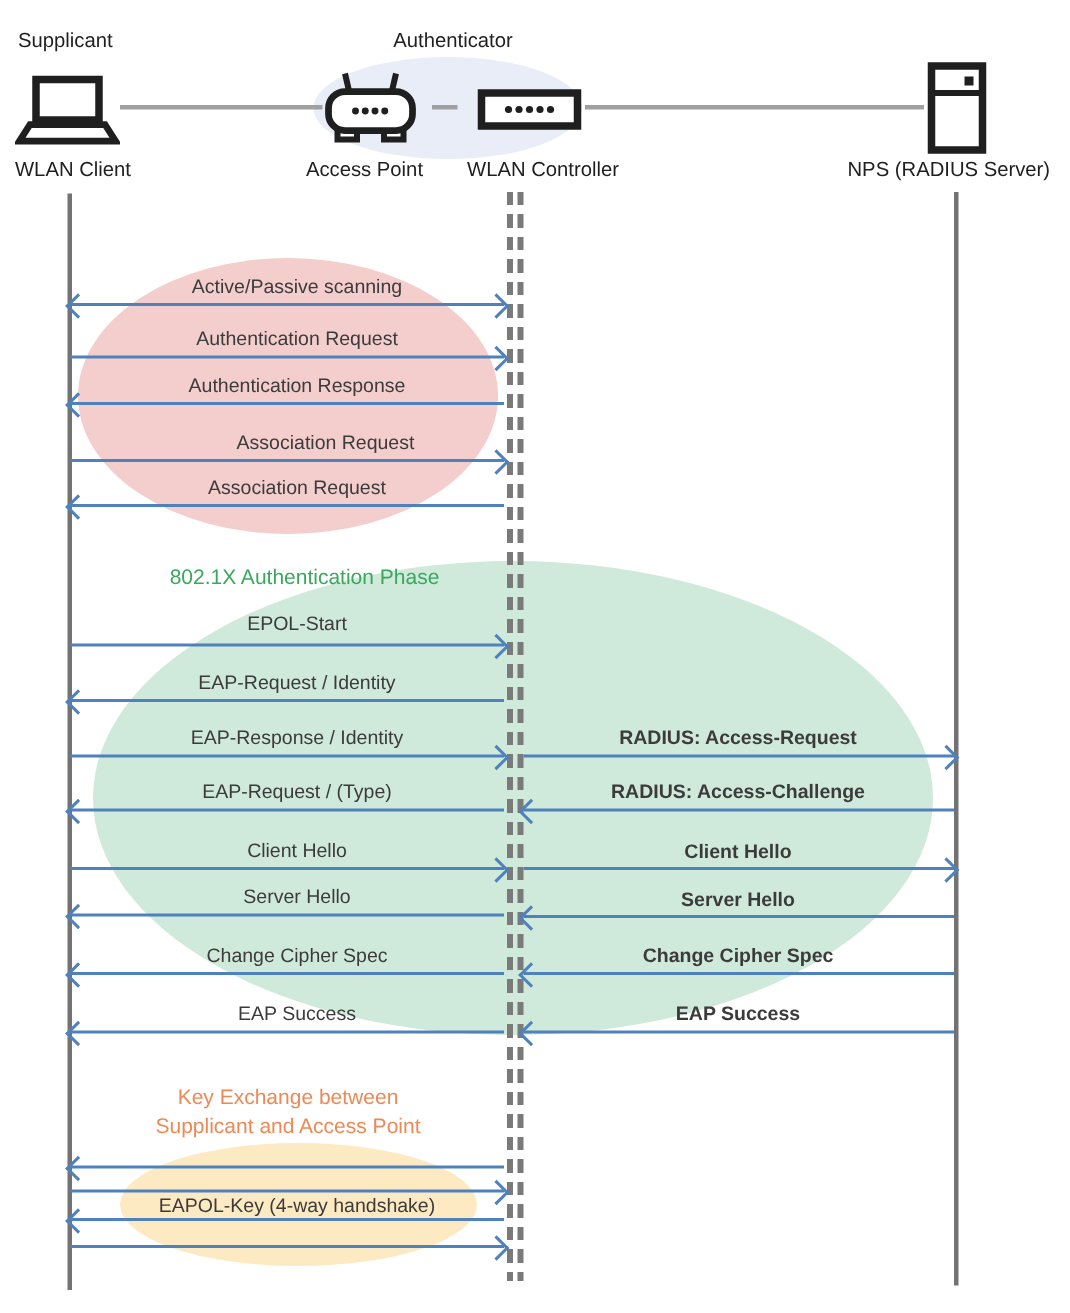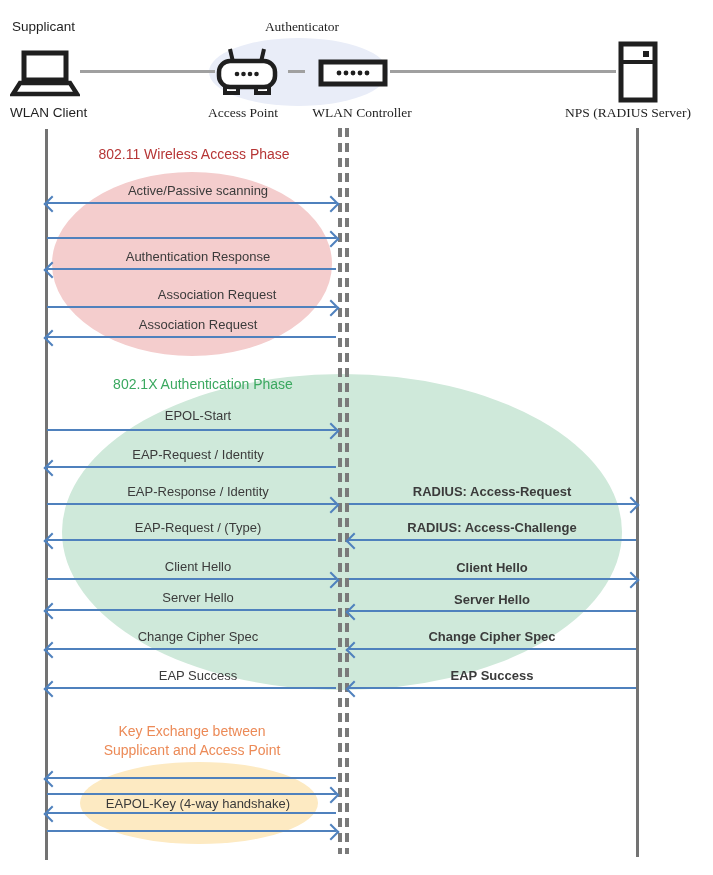--- a/index.html
+++ b/index.html
@@ -7,21 +7,21 @@
     position:relative;width:713px;height:875px;background:#ffffff;overflow:hidden;
     font-family:"Liberation Sans",sans-serif;
   }
   .ellipse{position:absolute;border-radius:50%;z-index:1;}
   .lifeline{position:absolute;z-index:2;}
   .lifeline.solid{width:3px;background:#737373;}
   .lifeline.dashed{width:4px;background:repeating-linear-gradient(to bottom,#7a7a7a 0 9px,transparent 9px 15px);}
   .hline{position:absolute;height:3px;background:#a0a0a0;z-index:2;}
   .role-title{position:absolute;font-size:13.5px;color:#1f1f1f;z-index:2;}
   .dev-label{position:absolute;font-size:13.5px;color:#1f1f1f;z-index:2;}
-  .centered{text-align:center;font-family:Liberation Serif, serif;}
+  .centered{text-align:center;}
   .icon{position:absolute;z-index:2;}
   .icon svg{display:block;}
   .phase-title{position:absolute;font-size:14px;text-align:center;z-index:4;}
   .phase-red{color:#b63535;}
   .phase-green{color:#3aa85f;}
   .phase-orange{color:#ec8a57;}
   .arrow{position:absolute;height:2px;background:#4f81bd;z-index:3;}
   .arrow.head-right::after{
     content:"";position:absolute;right:-1px;top:-4px;width:10px;height:10px;
     border-top:2.5px solid #4f81bd;border-right:2.5px solid #4f81bd;transform:rotate(45deg);
@@ -95,21 +95,20 @@
   <div class="dev-label" style="left:10px;top:105px;">WLAN Client</div>
   <div class="dev-label centered" style="left:183px;top:105px;width:120px;">Access Point</div>
   <div class="dev-label centered" style="left:292px;top:105px;width:140px;">WLAN Controller</div>
   <div class="dev-label centered" style="left:523px;top:105px;width:220px;text-align:left;padding-left:42px;box-sizing:border-box;">NPS (RADIUS Server)</div>
 
   <div class="lifeline solid" style="left:45px;top:129px;height:731px;"></div>
   <div class="lifeline dashed" style="left:338px;top:128px;height:726px;"></div>
   <div class="lifeline dashed" style="left:345px;top:128px;height:726px;"></div>
   <div class="lifeline solid" style="left:636px;top:128px;height:729px;"></div>
 
-  <div class="phase-title phase-red" style="left:44px;top:146px;width:300px;">802.11 Wireless Access Phase</div>
   <div class="phase-title phase-green" style="left:53px;top:376px;width:300px;">802.1X Authentication Phase</div>
   <div class="phase-title phase-orange" style="left:42px;top:723px;width:300px;">Key Exchange between</div>
   <div class="phase-title phase-orange" style="left:42px;top:742px;width:300px;">Supplicant and Access Point</div>
 
   <div class="arrow head-left head-right" style="top:202px;left:47px;width:289px;"></div>
   <div class="arrow head-right" style="top:237px;left:47px;width:289px;"></div>
   <div class="arrow head-left" style="top:268px;left:47px;width:289px;"></div>
   <div class="arrow head-right" style="top:306px;left:47px;width:289px;"></div>
   <div class="arrow head-left" style="top:336px;left:47px;width:289px;"></div>
   <div class="arrow head-right" style="top:429px;left:47px;width:289px;"></div>
@@ -126,20 +125,21 @@
   <div class="arrow head-right" style="top:830px;left:47px;width:289px;"></div>
 
   <div class="arrow head-right" style="top:503px;left:349px;width:287px;"></div>
   <div class="arrow head-left" style="top:539px;left:349px;width:287px;"></div>
   <div class="arrow head-right" style="top:578px;left:349px;width:287px;"></div>
   <div class="arrow head-left" style="top:610px;left:349px;width:287px;"></div>
   <div class="arrow head-left" style="top:648px;left:349px;width:287px;"></div>
   <div class="arrow head-left" style="top:687px;left:349px;width:287px;"></div>
 
   <div class="msg left-col" style="top:183px;">Active/Passive scanning</div>
+  <div class="msg left-col" style="top:218px;">Authentication Request</div>
   <div class="msg left-col" style="top:249px;">Authentication Response</div>
   <div class="msg left-col" style="top:287px;margin-left:19px;">Association Request</div>
   <div class="msg left-col" style="top:317px;">Association Request</div>
   <div class="msg left-col" style="top:408px;">EPOL-Start</div>
   <div class="msg left-col" style="top:447px;">EAP-Request / Identity</div>
   <div class="msg left-col" style="top:484px;">EAP-Response / Identity</div>
   <div class="msg left-col" style="top:520px;">EAP-Request / (Type)</div>
   <div class="msg left-col" style="top:559px;">Client Hello</div>
   <div class="msg left-col" style="top:590px;">Server Hello</div>
   <div class="msg left-col" style="top:629px;">Change Cipher Spec</div>

